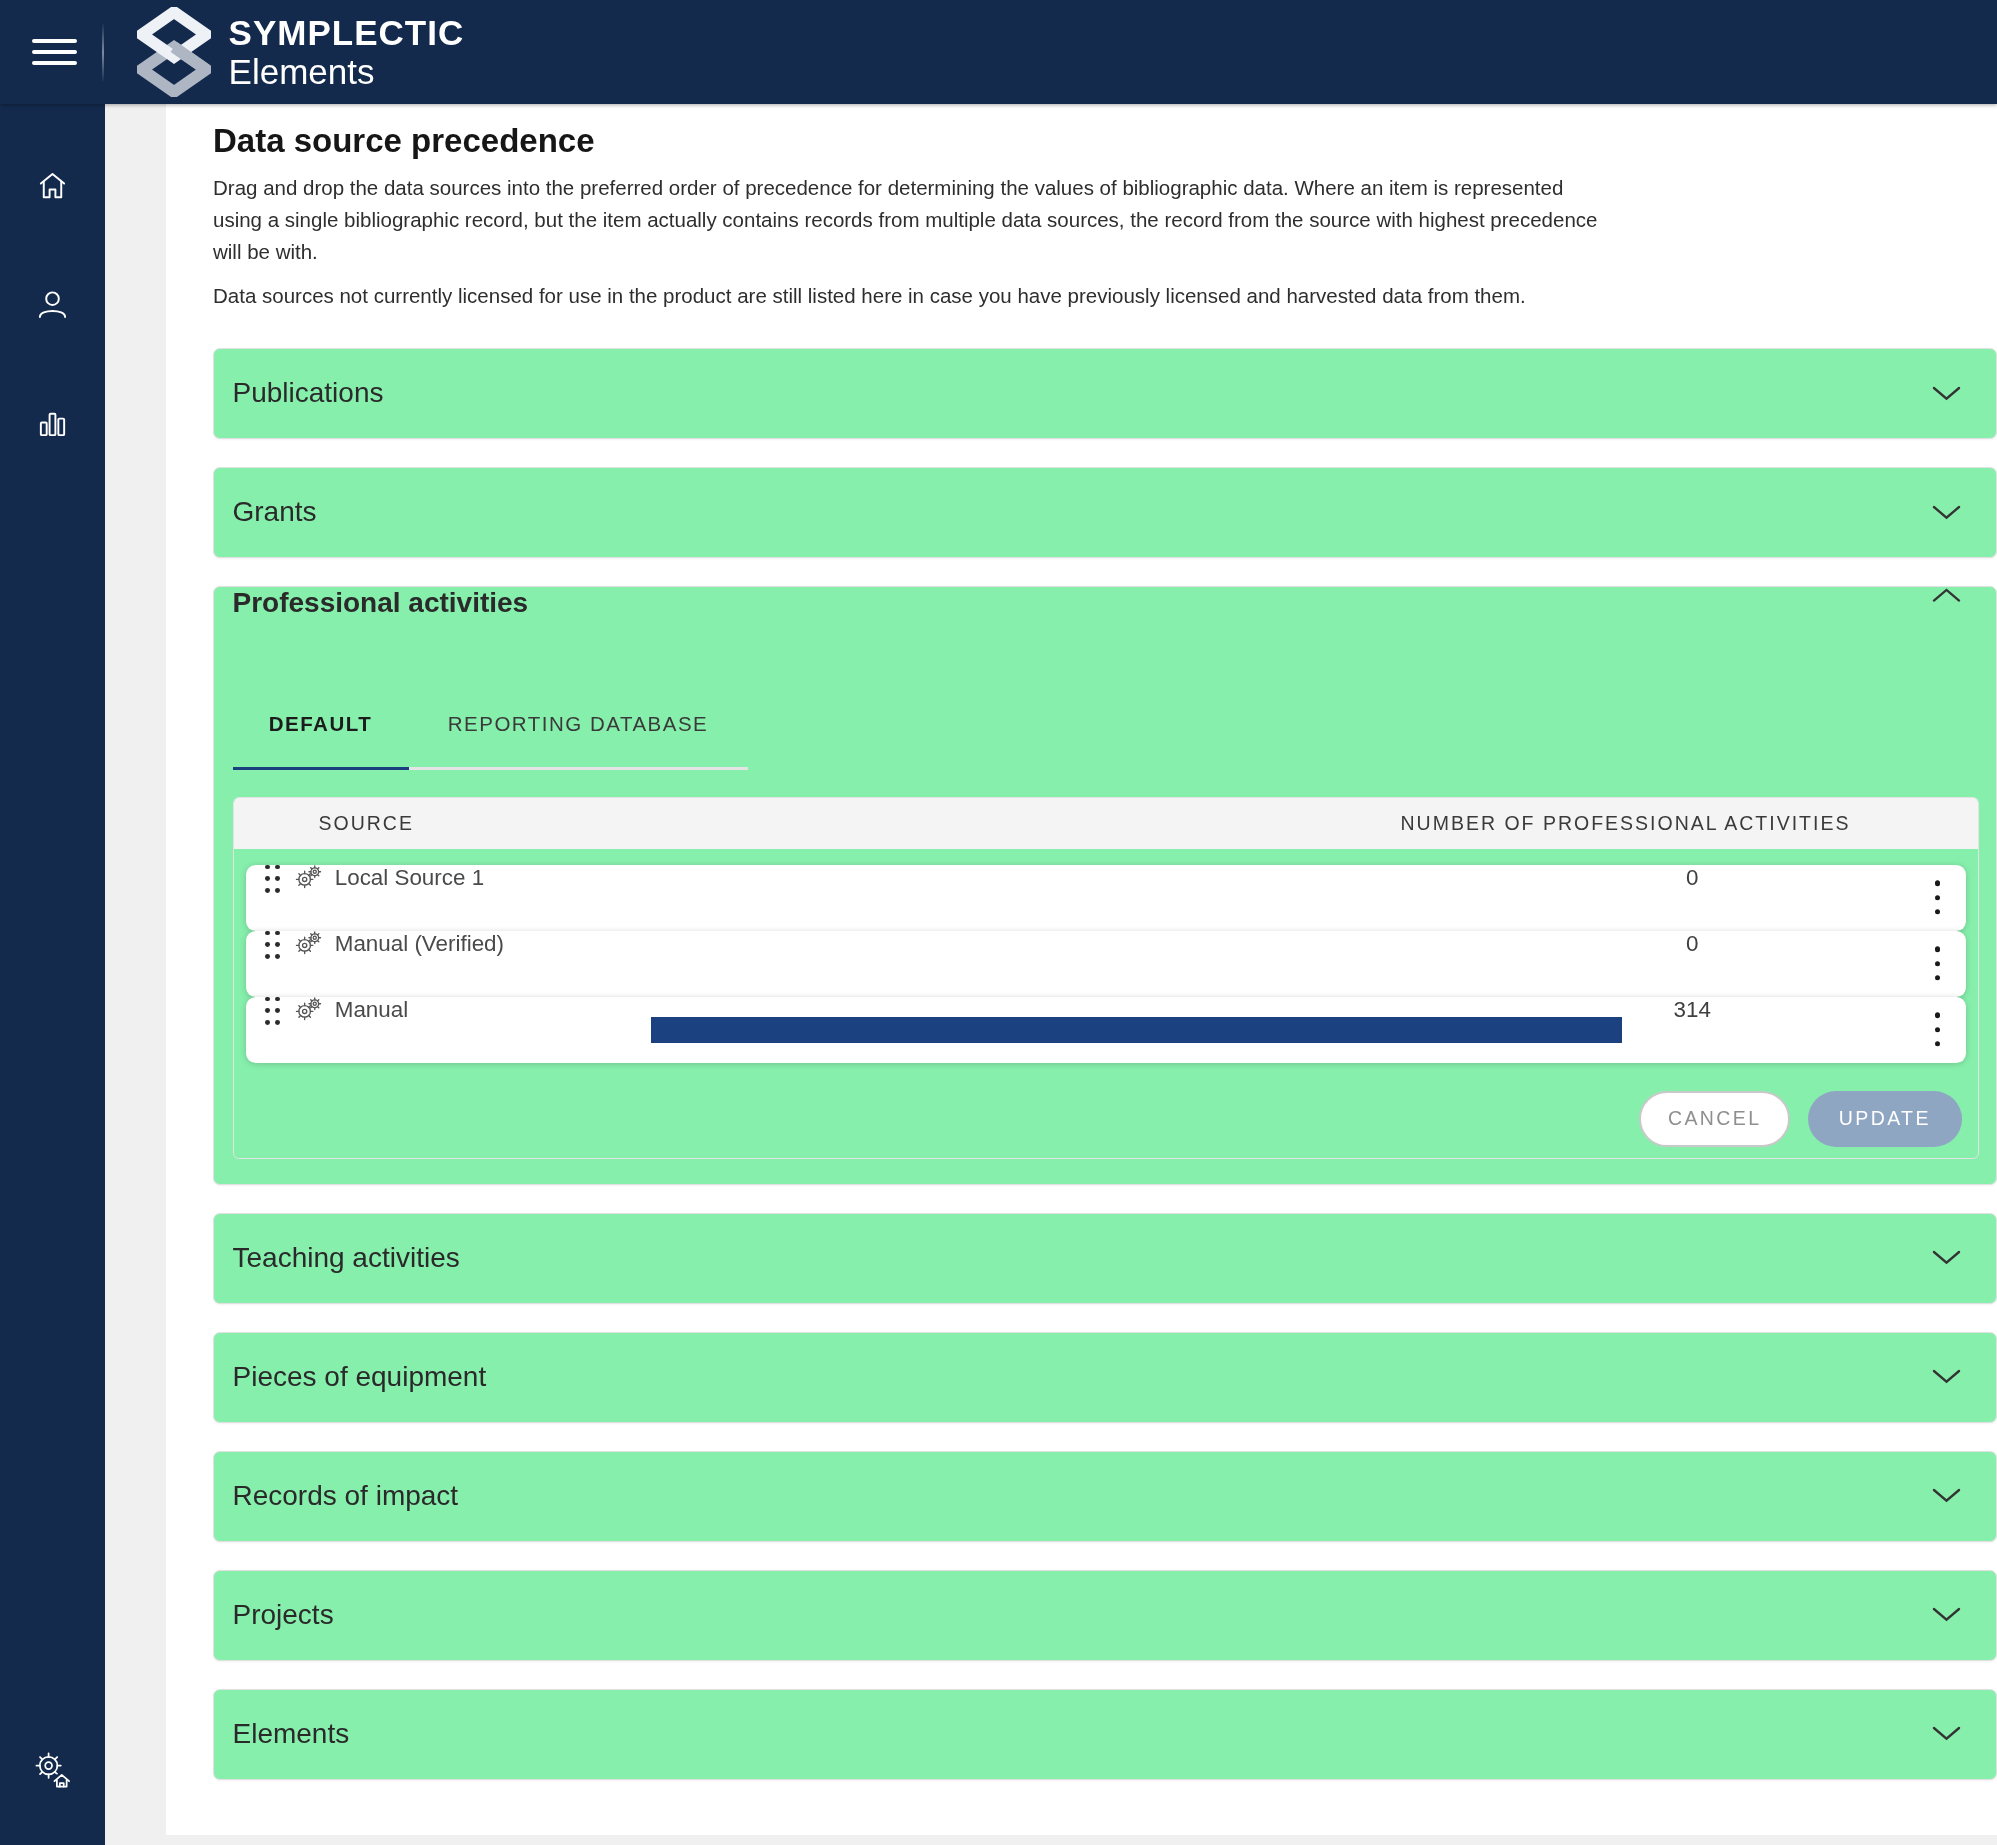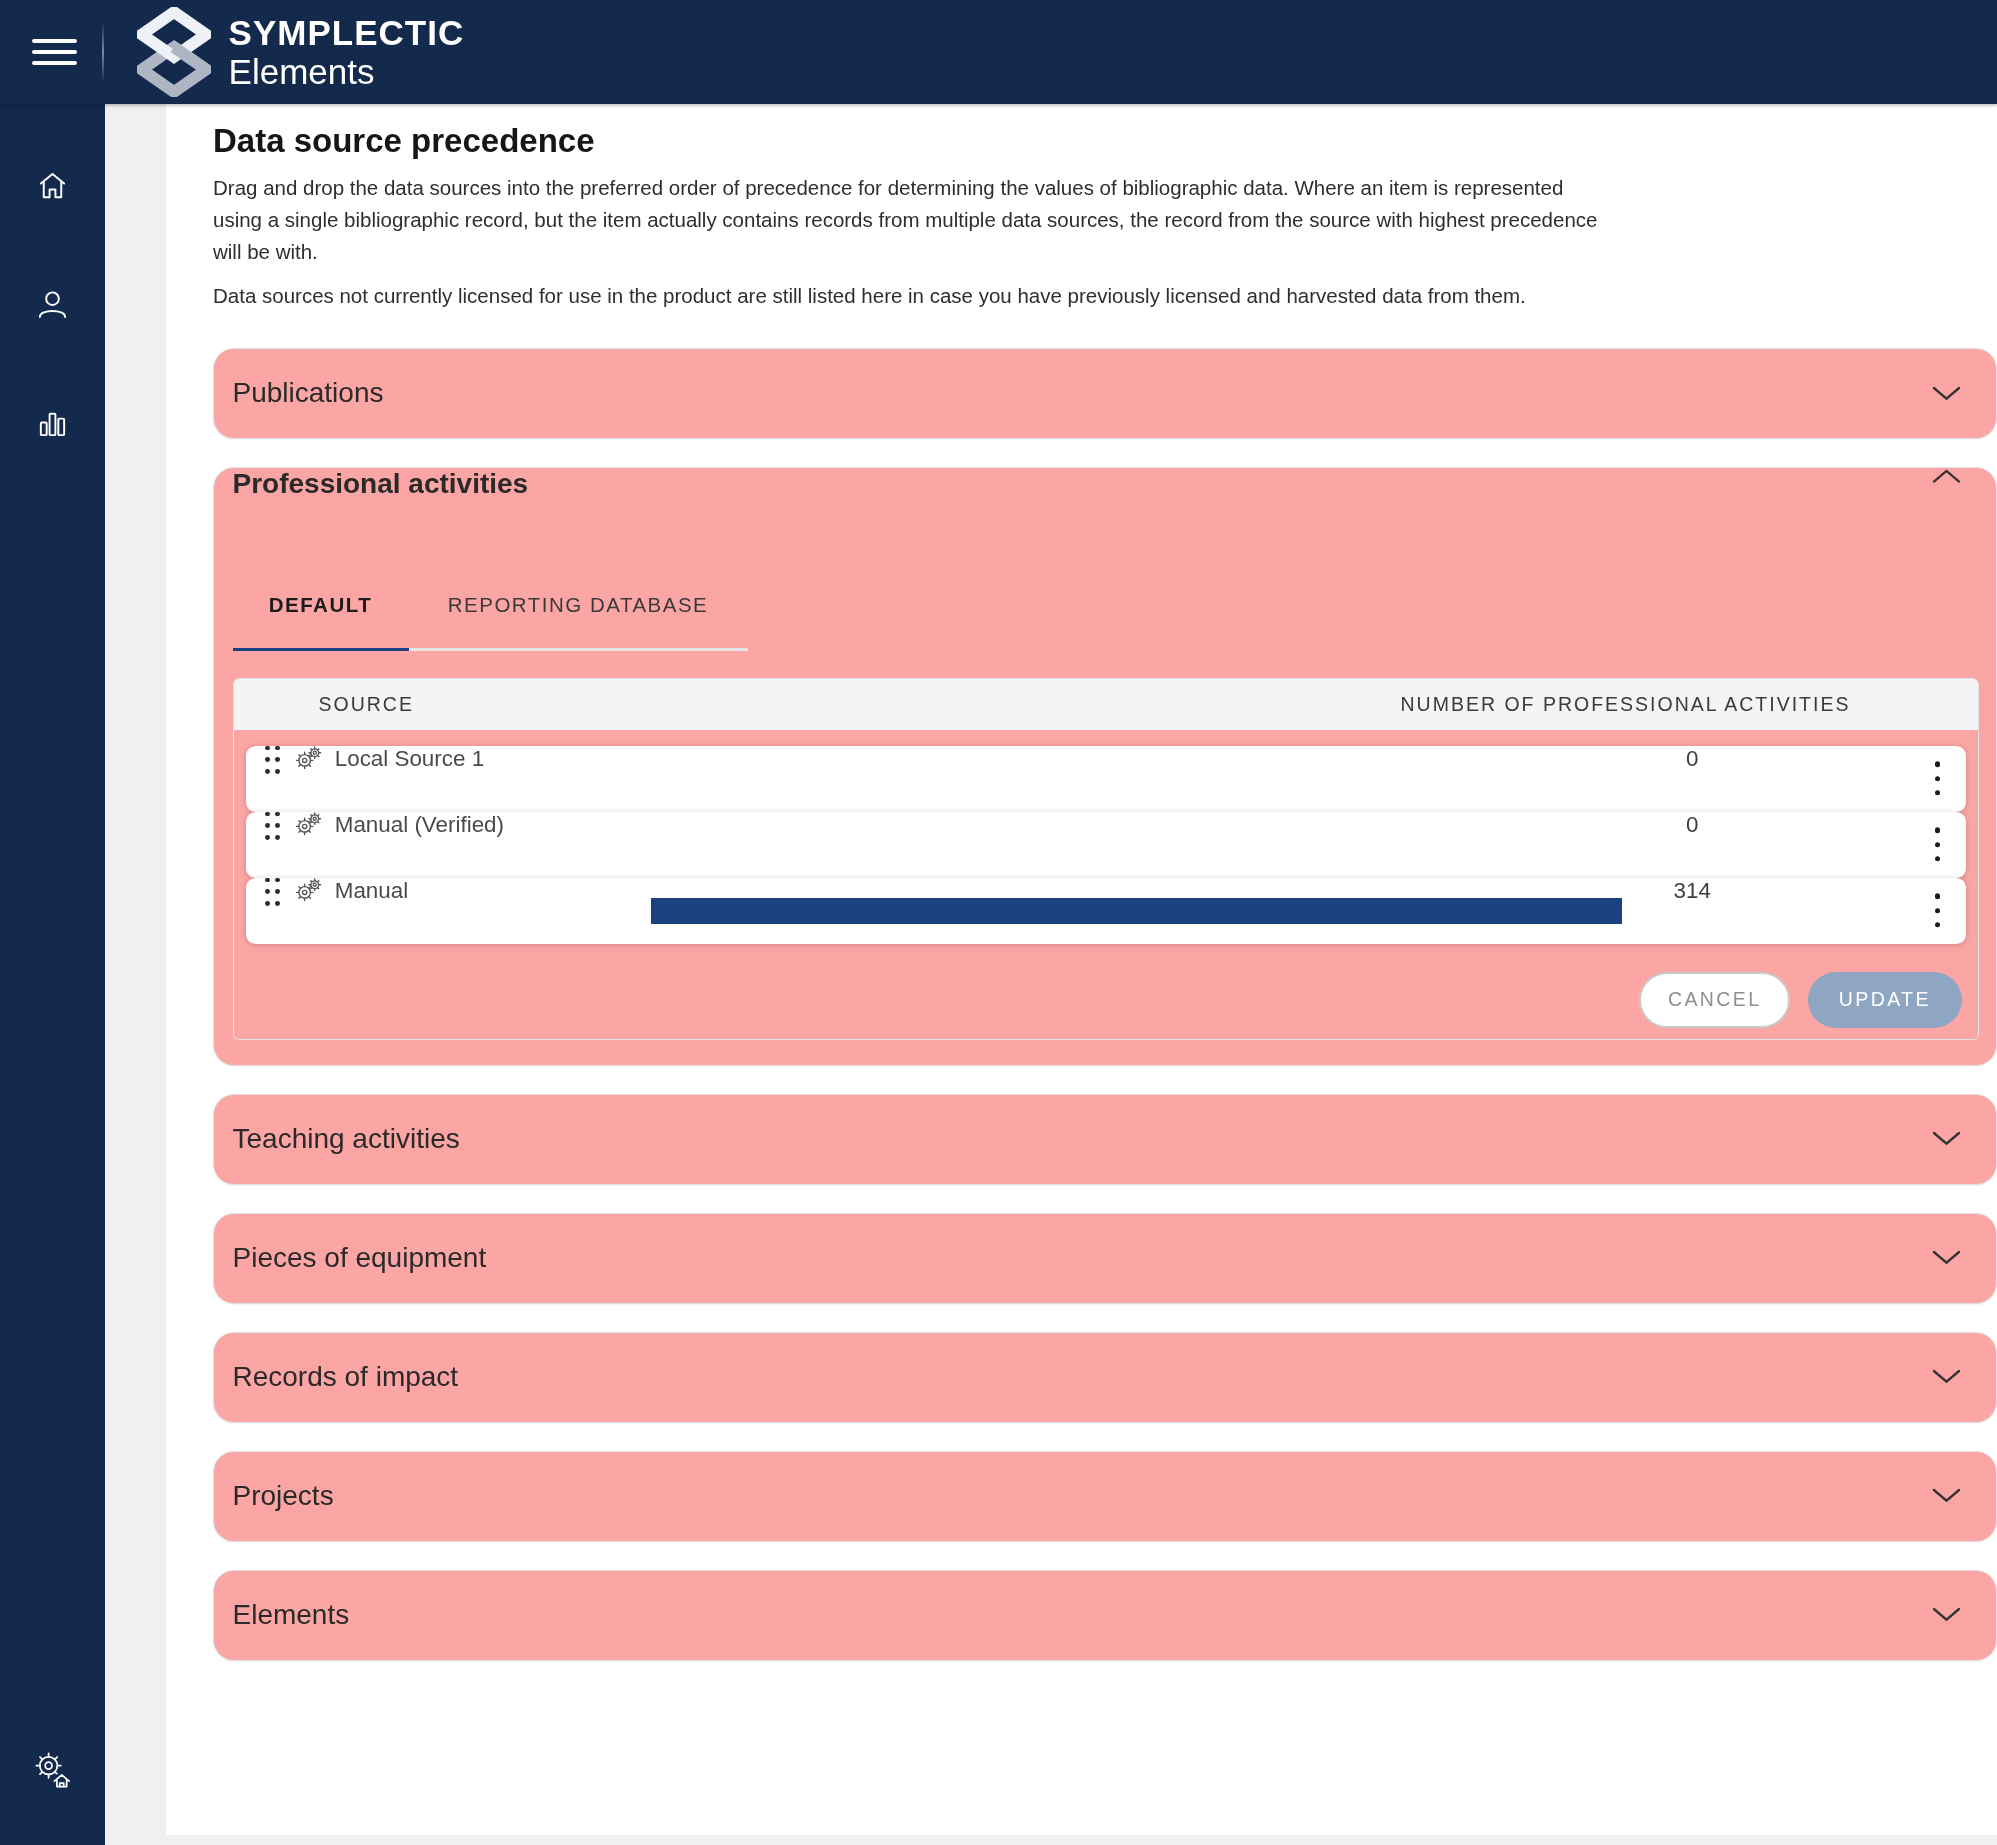--- a/index.html
+++ b/index.html
@@ -39,21 +39,21 @@
     background:#fff;box-sizing:border-box;
     padding:0 35px 0 47px;overflow:hidden;
   }
   .page-title{margin:15.6px 0 0;font-size:33px;line-height:41px;font-weight:700;color:#161616;}
   .intro{margin-top:11.7px;font-size:20.5px;line-height:32px;color:#2e2e2e;}
   .intro .line{white-space:nowrap;}
   .intro-p2{margin-top:11.7px;font-size:20.5px;line-height:32px;color:#2e2e2e;white-space:nowrap;}
   
   .sections{margin-top:36px;display:flex;flex-direction:column;gap:28px;}
   .acc{
-    background:#fca5a5;border:1px solid #e1e1e1;border-radius:21px;
+    background:#86efac;border:1px solid #e1e1e1;border-radius:7px;
     box-shadow:0 1px 2px rgba(0,0,0,0.05);box-sizing:border-box;
   }
   .acc.collapsed{height:91px;display:flex;align-items:center;padding:0 35px 0 18.5px;cursor:pointer;}
   .acc-label{flex:1;font-size:28px;color:#2a2a2a;}
   .chev{flex:0 0 auto;display:block;}
   .acc.expanded{padding:0 0 24.4px 0;}
   .acc-head{height:94px;display:flex;padding:0 35px 0 18.5px;cursor:pointer;font-weight:bold;}
   
   .tabs{margin-left:18.5px;display:flex;width:515px;align-items:flex-end;}
   .tab{height:89px;display:flex;align-items:center;justify-content:center;
@@ -154,20 +154,26 @@
 
   <div class="sections">
 
     <section class="acc collapsed">
       <div class="acc-label">Publications</div>
       <svg class="chev" width="29" height="15.6" viewBox="0 0 30 16" fill="none" stroke="#333" stroke-width="2.4" stroke-linecap="round">
           <polyline points="2,2 15,13 28,2"></polyline>
         </svg>
     </section>
 
+    <section class="acc collapsed">
+      <div class="acc-label">Grants</div>
+      <svg class="chev" width="29" height="15.6" viewBox="0 0 30 16" fill="none" stroke="#333" stroke-width="2.4" stroke-linecap="round">
+          <polyline points="2,2 15,13 28,2"></polyline>
+        </svg>
+    </section>
 
     <section class="acc expanded">
       <div class="acc-head">
         <div class="acc-label">Professional activities</div>
         <svg class="chev" width="29" height="15.6" viewBox="0 0 30 16" fill="none" stroke="#333" stroke-width="2.4" stroke-linecap="round">
             <polyline points="2,14 15,3 28,14"></polyline>
           </svg>
       </div>
 
       <div class="tabs">

